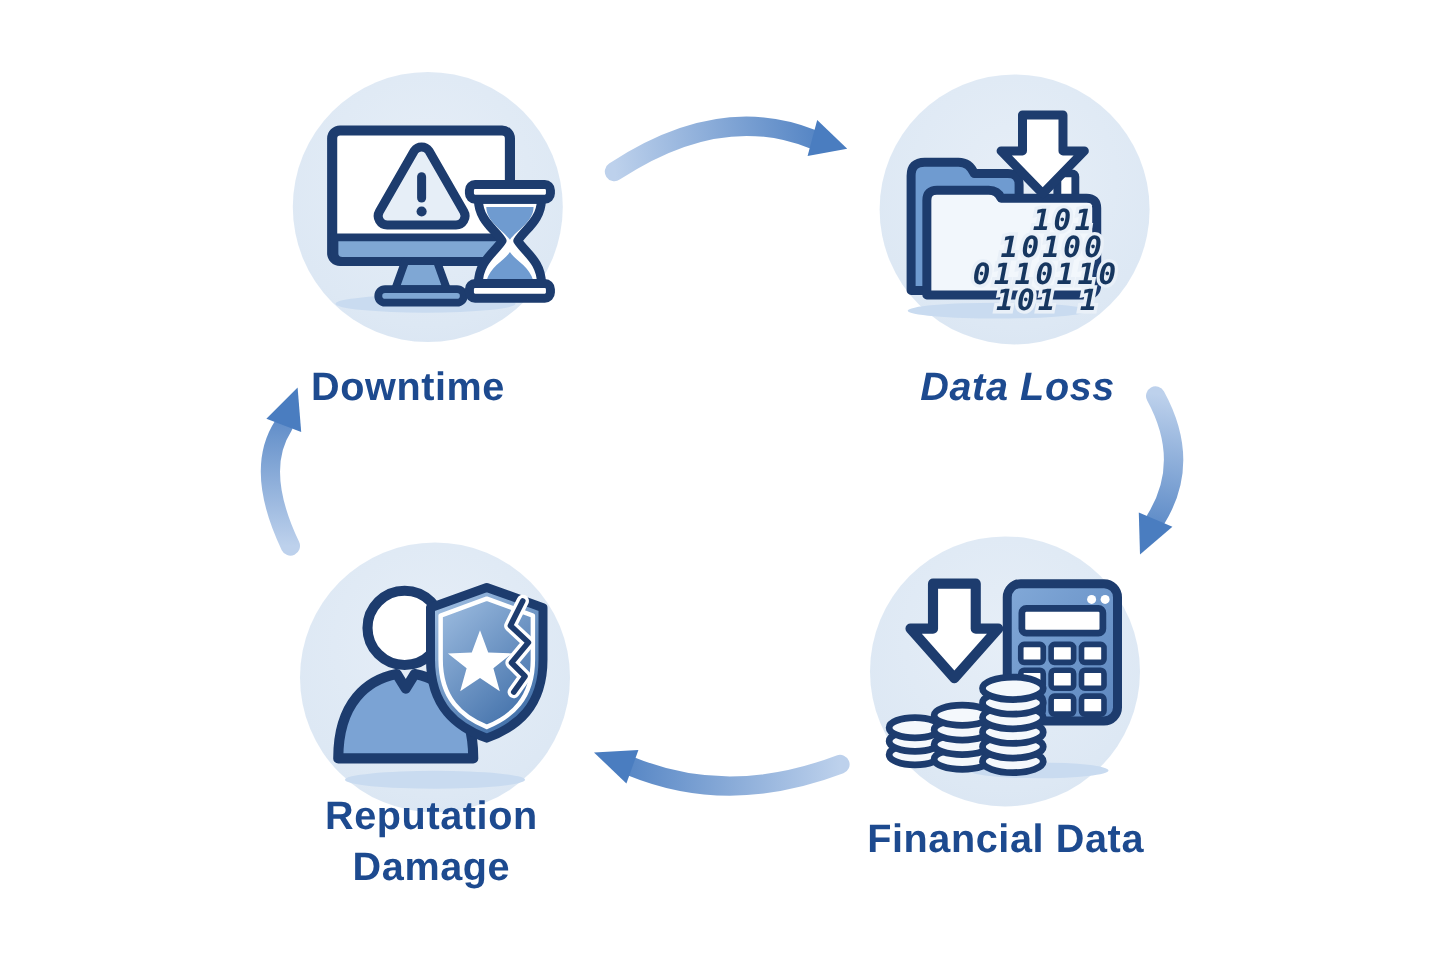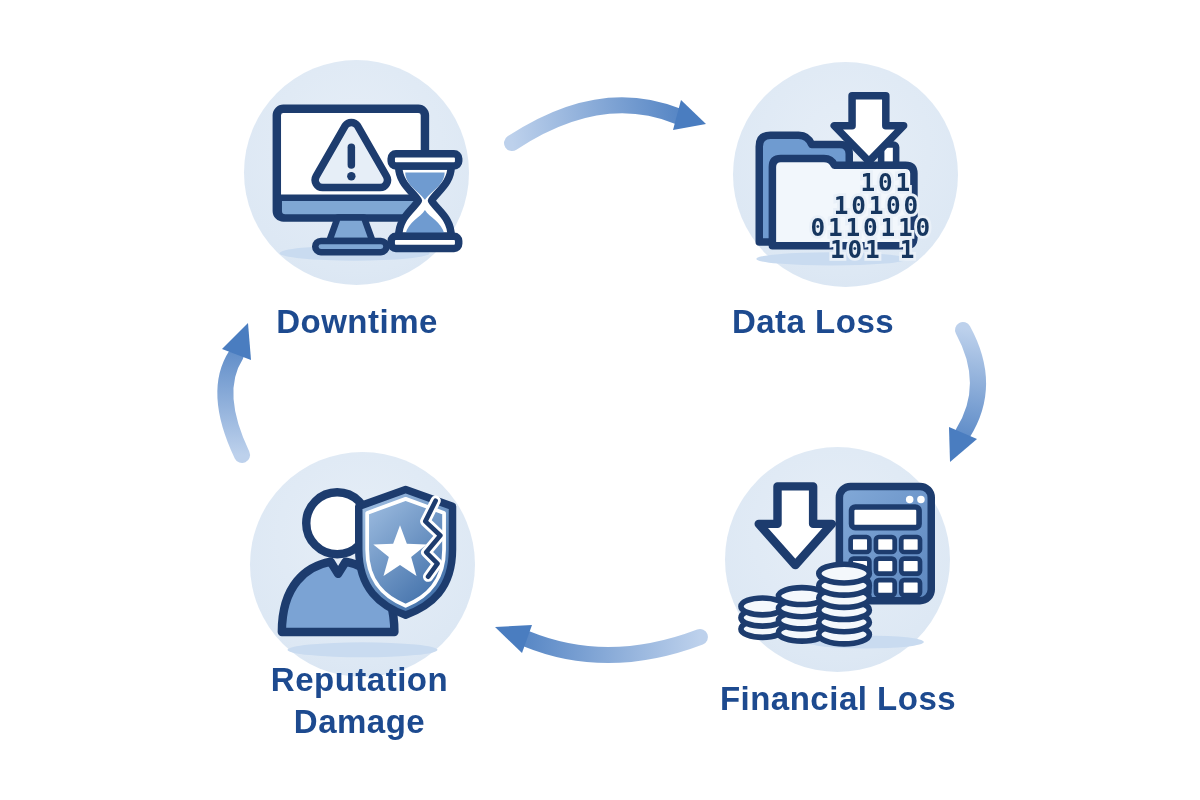--- a/index.html
+++ b/index.html
@@ -7,30 +7,30 @@
     width:1200px;height:800px;position:relative;overflow:hidden;
     background:#ffffff;
     font-family:"Liberation Sans", sans-serif;
   }
   .canvas{position:absolute;inset:0;}
   .arrows{position:absolute;left:0;top:0;width:1200px;height:800px;pointer-events:none;}
   .node{position:absolute;}
   .circle{
     width:225px;height:225px;border-radius:50%;
     background:radial-gradient(circle at 50% 38%, #e6eef7 0%, #dde8f4 70%, #d7e3f1 100%);
-    display:flex;align-items:center;justify-content:flex-start;
+    display:flex;align-items:center;justify-content:flex-start;font-style:italic;
   }
   .circle svg{width:225px;height:225px;display:block;}
   .node-label{
     position:absolute;text-align:center;
     color:#1d4a8f;font-size:33px;font-weight:600;letter-spacing:.5px;
     line-height:1.28;
   }
-  .lab-downtime{left:207px;top:301px;width:300px;}
-  .lab-dataloss{left:663px;top:301px;width:300px;}
+  .lab-downtime{left:190px;top:301px;width:300px;}
+  .lab-dataloss{left:698px;top:301px;width:300px;font-style:italic;}
   .lab-reputation{left:237px;top:659px;width:245px;}
   .lab-financial{left:688px;top:678px;width:300px;}
   .bin{
     font-family:"DejaVu Sans Mono", monospace;
     font-weight:bold;fill:#16365f;
     paint-order:stroke;stroke:#e9f0f8;stroke-width:6px;
     letter-spacing:3px;
   }
 </style>
 </head>
@@ -165,21 +165,21 @@
           <ellipse cx="127" cy="200" rx="27" ry="10"></ellipse>
             <ellipse cx="127" cy="187" rx="27" ry="10"></ellipse>
             <ellipse cx="127" cy="174" rx="27" ry="10"></ellipse>
             <ellipse cx="127" cy="161" rx="27" ry="10"></ellipse>
             <ellipse cx="127" cy="148" rx="27" ry="10"></ellipse>
             <ellipse cx="127" cy="135" rx="27" ry="10"></ellipse>
         </g>
       </svg>
     </div>
   </div>
-  <div class="node-label lab-financial">Financial Loss</div>
+  <div class="node-label lab-financial">Financial Data</div>
 
   <div class="node" style="left:250px;top:452px;">
     <div class="circle">
       <svg viewBox="0 0 240 240">
         <defs>
           <linearGradient id="shieldG" x1="0" y1="0" x2="0.7" y2="1">
             <stop offset="0" stop-color="#a9c6e7"></stop>
               <stop offset="1" stop-color="#3f6ea8"></stop>
           </linearGradient>
         </defs>

